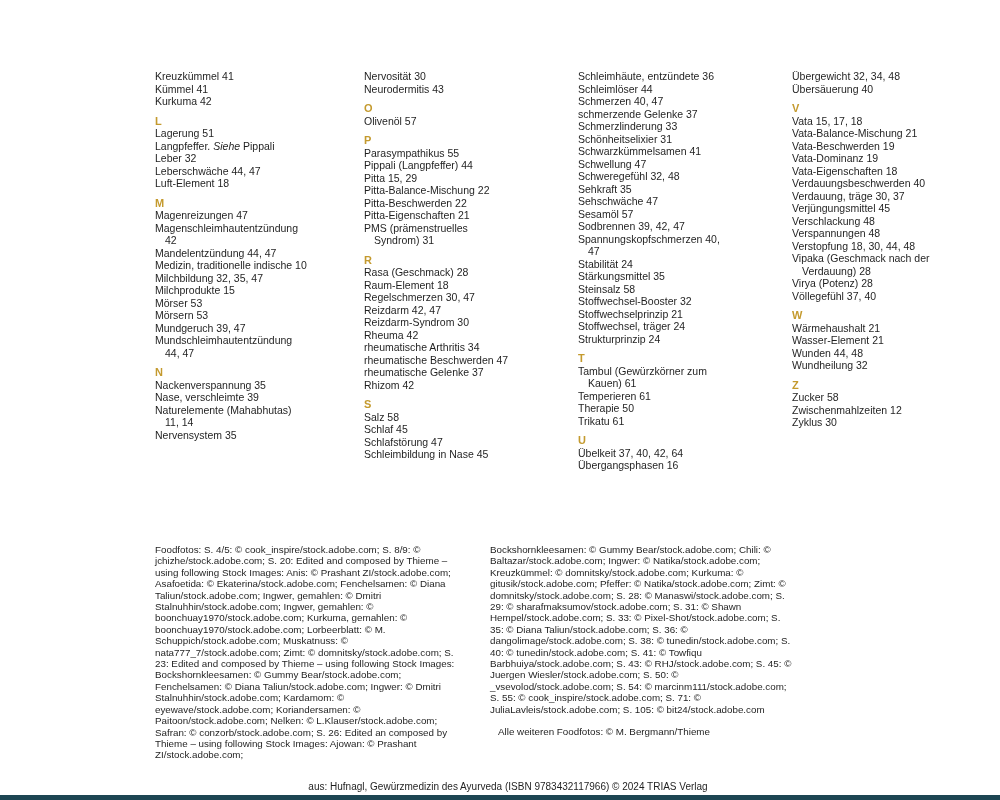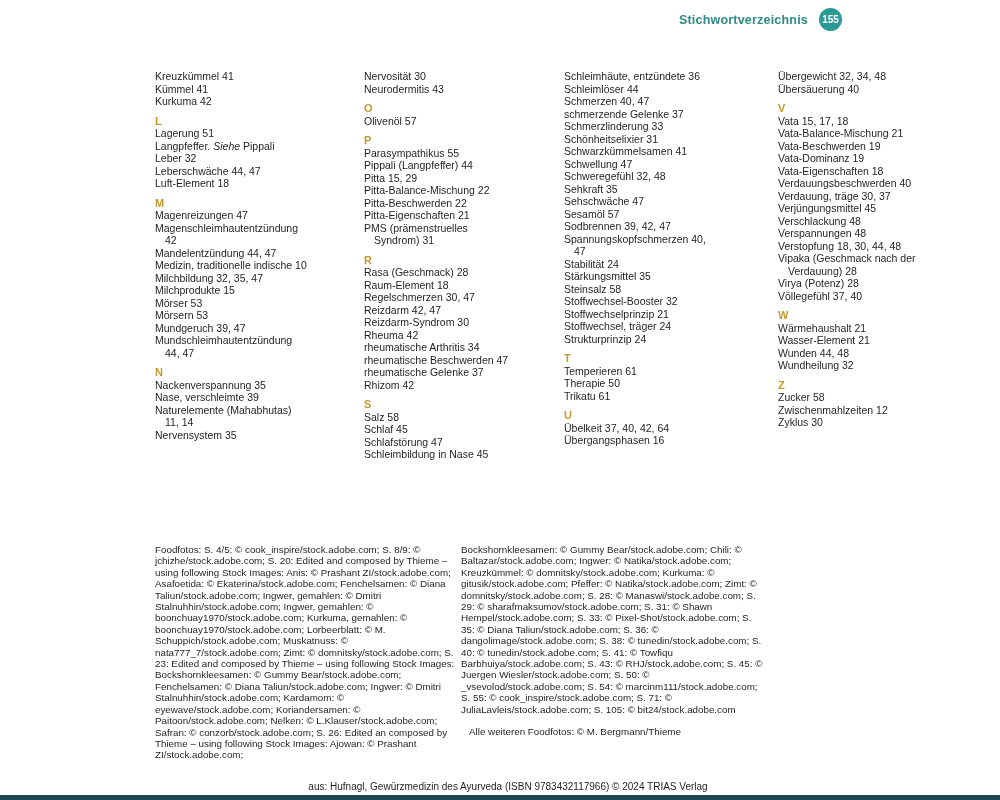--- a/index.html
+++ b/index.html
@@ -22,56 +22,52 @@
     background:var(--teal,#2b9a96); color:#ffffff;
     font-size:10px; font-weight:bold;
     display:flex; align-items:center; justify-content:center;
   }
   .index {
     position:absolute; left:155px; top:70px;
     display:flex; color:var(--text,#1f1f1f);gap:44px;
   }
   .index-col { font-size:10.5px; line-height:12.5px; }
   .index-col:nth-child(1){ width:152px; margin-right:13px; }
-  .index-col:nth-child(2){ width:152px; margin-right:4px; }
+  .index-col:nth-child(2){ width:152px; margin-right:18px; }
   .index-col:nth-child(3){ width:152px; margin-right:18px; }
   .index-col:nth-child(4){ width:146px; }
   .entry { padding-left:10px; text-indent:-10px; }
   .entry i { font-style:italic; }
   .letter {
     color:var(--gold,#c49a2e); font-weight:bold;
     margin-top:7px; font-size:11px;
   }
   .letter:first-child { margin-top:0; }
   .credits {
     position:absolute; left:155px; top:544px;
     display:flex; color:var(--text,#1f1f1f);
   }
-  .credits-left { width:306px; }
+  .credits-left { width:306px; margin-right:29px; }
   .credits-right { width:302px; }
   .credits p { font-size:9.8px; line-height:11.4px; }
   .credits-note { margin-top:11px;margin-left:8px; }
   .footer {
     position:absolute; left:8px; top:781px; width:100%;
     text-align:center; font-size:10px; color:var(--text,#1f1f1f);
   }
   .bottom-bar {
     position:absolute; left:0; bottom:0; width:100%; height:5px;
     background:var(--bar,#1d4653);
   }
 </style>
 </head>
 <body>
 
 <div class="page">
 
-  <div class="header">
-    <span class="header-title">Stichwortverzeichnis</span>
-    <span class="page-badge">155</span>
-  </div>
 
   <div class="index" id="index-columns">
       <div class="index-col">
         <div class="entry">Kreuzkümmel 41</div>
         <div class="entry">Kümmel 41</div>
         <div class="entry">Kurkuma 42</div>
         <div class="letter">L</div>
         <div class="entry">Lagerung 51</div>
         <div class="entry">Langpfeffer. <i>Siehe</i> Pippali</div>
         <div class="entry">Leber 32</div>
@@ -140,20 +136,21 @@
         <div class="entry">Sodbrennen 39, 42, 47</div>
         <div class="entry">Spannungskopfschmerzen 40, 47</div>
         <div class="entry">Stabilität 24</div>
         <div class="entry">Stärkungsmittel 35</div>
         <div class="entry">Steinsalz 58</div>
         <div class="entry">Stoffwechsel-Booster 32</div>
         <div class="entry">Stoffwechselprinzip 21</div>
         <div class="entry">Stoffwechsel, träger 24</div>
         <div class="entry">Strukturprinzip 24</div>
         <div class="letter">T</div>
+        <div class="entry">Tambul (Gewürzkörner zum Kauen) 61</div>
         <div class="entry">Temperieren 61</div>
         <div class="entry">Therapie 50</div>
         <div class="entry">Trikatu 61</div>
         <div class="letter">U</div>
         <div class="entry">Übelkeit 37, 40, 42, 64</div>
         <div class="entry">Übergangsphasen 16</div>
       </div>
       <div class="index-col">
         <div class="entry">Übergewicht 32, 34, 48</div>
         <div class="entry">Übersäuerung 40</div>

